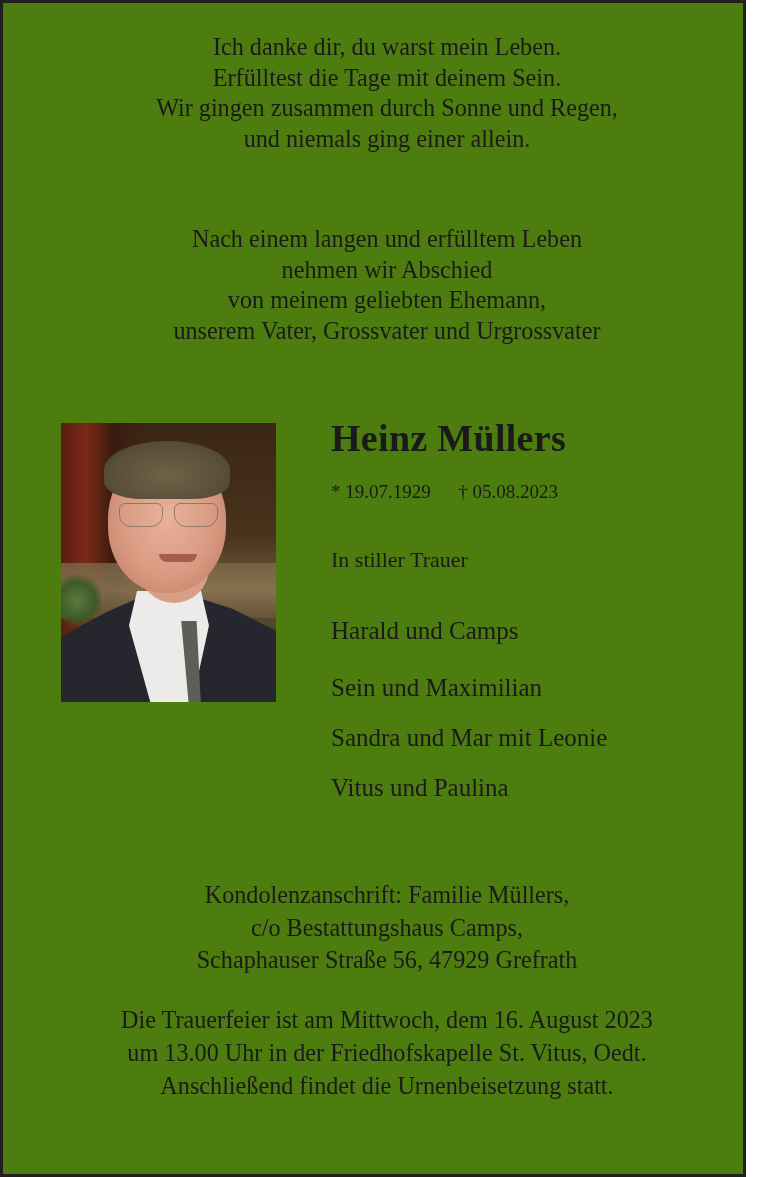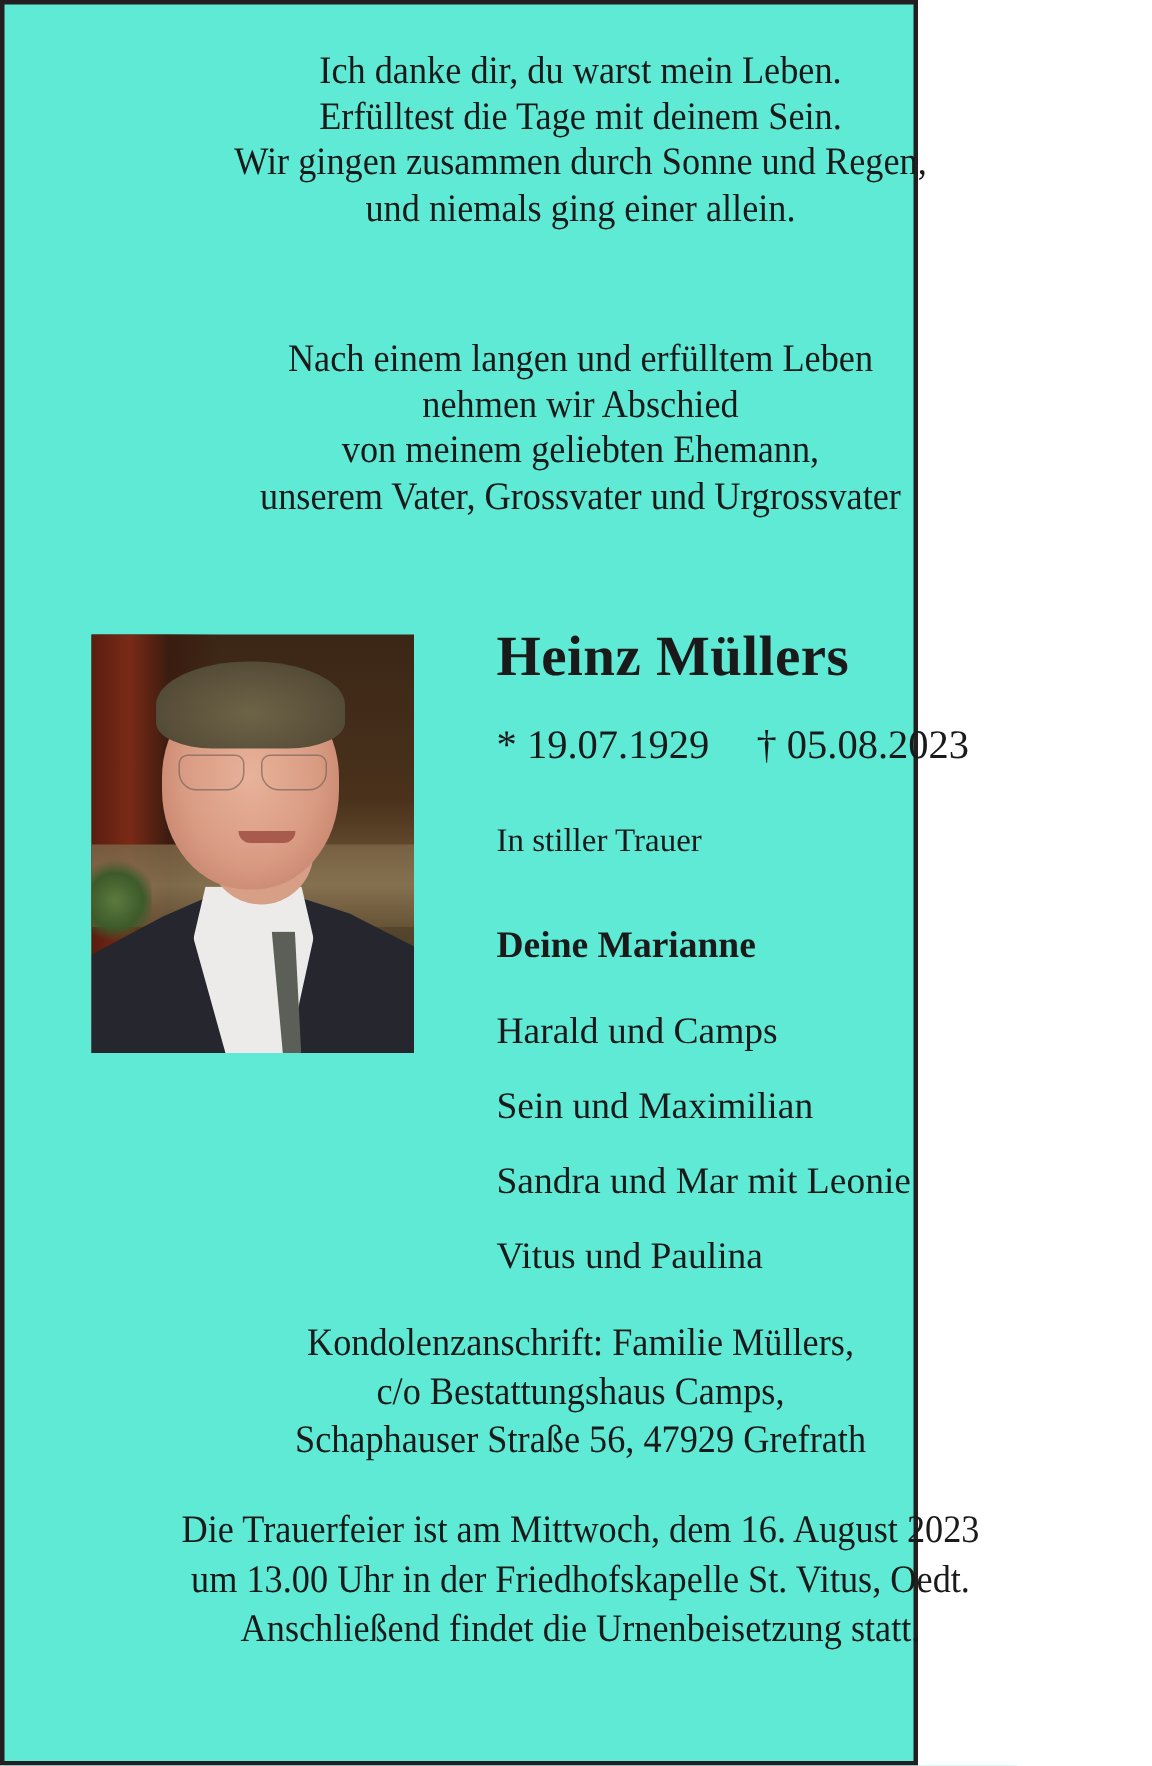--- a/index.html
+++ b/index.html
@@ -1,19 +1,19 @@
 <!DOCTYPE html>
 <html><head>
 <meta charset="utf-8">
 <style>
   html, body { margin: 0; padding: 0; background: #ffffff; }
   body { width: 768px; height: 1177px; position: relative; overflow: hidden; }
   .frame {
-    position: absolute; left: 0; top: 0; width: 612px; height: 1177px;
-    box-sizing: border-box; border: 3px solid #231f20; background: #5eead4;
+    position: absolute; left: 0; top: 0; width: 746px; height: 1177px;
+    box-sizing: border-box; border: 3px solid #231f20; background: #4d7c0f;
   }
   .serif { font-family: "Liberation Serif", "DejaVu Serif", serif; color: #1a1a1a; }
   .center-block { position: absolute; left: 0; width: 768px; text-align: center; }
   .line { font-size: 26px; line-height: 30.5px; white-space: nowrap; }
   .poem { top: 29px; }
   .poem .line { transform: scaleX(0.93); }
   .intro { top: 221px; }
   .intro .line { transform: scaleX(0.93); }
   .photo {
     position: absolute; left: 58px; top: 420px; width: 215px; height: 279px;
@@ -64,21 +64,21 @@
   .photo .lens.l { left: 58px; }
   .photo .lens.r { left: 113px; }
   .photo .mouth {
     position: absolute; left: 98px; top: 131px; width: 38px; height: 8px;
     background: #a85a4c; border-radius: 0 0 20px 20px;
   }
   .deceased { position: absolute; left: 328px; top: 408px; }
   .name {
     font-size: 38px; font-weight: bold; line-height: 54px; white-space: nowrap; letter-spacing: 0.3px;
   }
-  .dates { position: absolute; left: 328px; top: 478px; font-size: 27px; white-space: nowrap; }
+  .dates { position: absolute; left: 328px; top: 478px; font-size: 19px; white-space: nowrap; }
   .dates span { display: inline-block; }
   .dates .gap { width: 18px; }
   .mourn { position: absolute; left: 328px; top: 544px; font-size: 22px; white-space: nowrap; }
   .family { position: absolute; left: 328px; top: 610px; }
   .family .fline { font-size: 25px; line-height: 50px; white-space: nowrap; }
   .family .fline.bold { font-weight: bold; }
   .family .fline:first-child { line-height: 36px; margin-bottom: 14px; }
   .address { top: 876px; }
   .address .line { transform: scaleX(0.93); line-height: 32.5px; }
   .service { top: 1000px; }
@@ -125,21 +125,20 @@
     <span>*</span>
     <span>19.07.1929</span>
     <span class="gap"></span>
     <span>†</span>
     <span>05.08.2023</span>
   </div>
 
   <div class="mourn serif">In stiller Trauer</div>
 
   <div class="family serif">
-    <div class="fline bold">Deine Marianne</div>
     <div class="fline">Harald und Camps</div>
     <div class="fline">Sein und Maximilian</div>
     <div class="fline">Sandra und Mar mit Leonie</div>
     <div class="fline">Vitus und Paulina</div>
   </div>
 
   <div class="center-block address serif">
     <div class="line">Kondolenzanschrift: Familie Müllers,</div>
     <div class="line">c/o Bestattungshaus Camps,</div>
     <div class="line">Schaphauser Straße 56, 47929 Grefrath</div>

